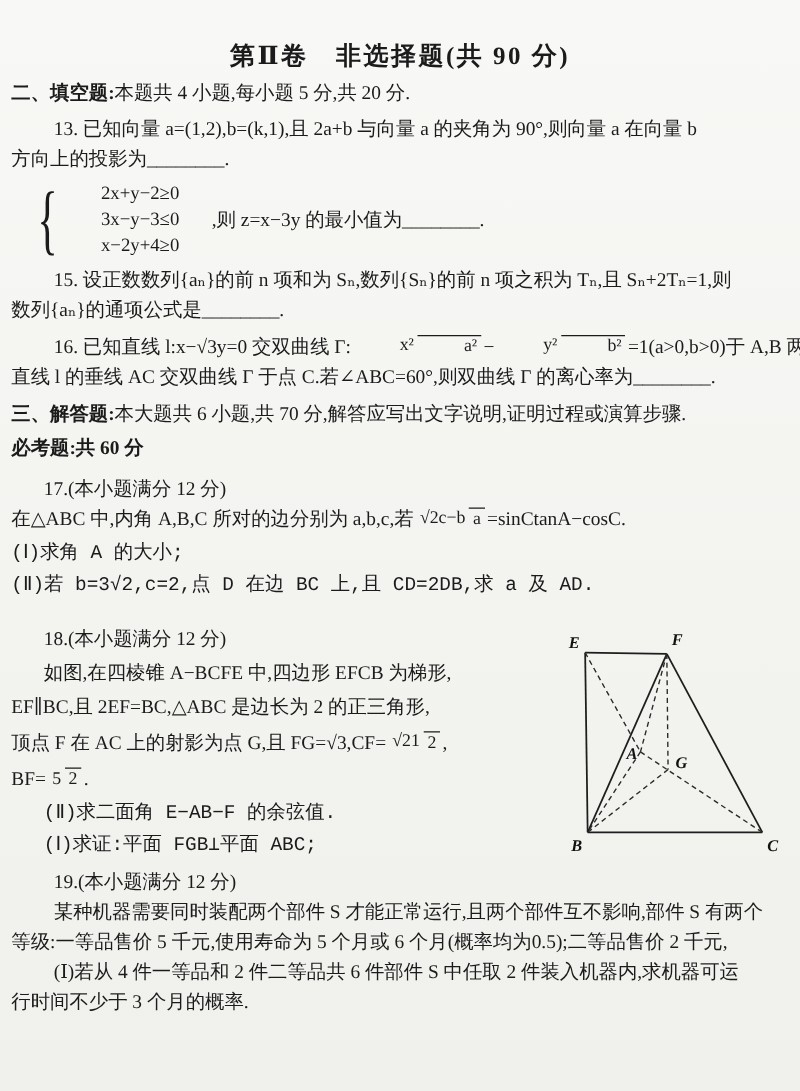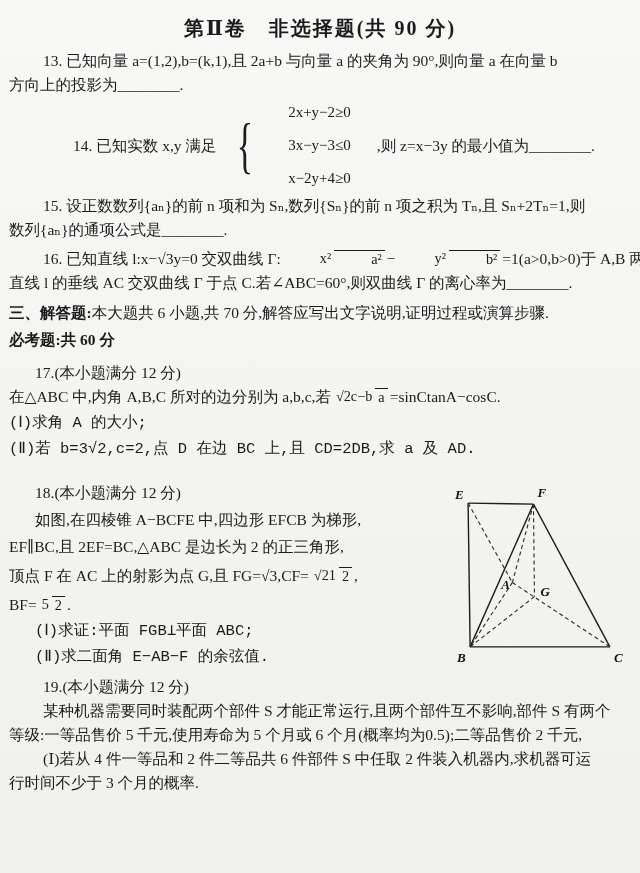--- a/index.html
+++ b/index.html
@@ -13,21 +13,21 @@
     font-size:15.5px;
     line-height:1.55;
     overflow:hidden;
     box-sizing:border-box;
     padding:0 9px;
   }
   .title{
     text-align:center;
     font-size:20px;
     font-weight:bold;
-    padding-top:13px;
+    padding-top:30px;
     margin-bottom:2px;
     letter-spacing:2px;
   }
   .line{white-space:nowrap;}
   .indent{text-indent:34px;}
   .indent-sm{text-indent:26px;}
   .bold{font-weight:bold;}
   .center-bold{text-align:left;font-weight:bold;margin:3px 0 4px 0;}
   .sec-head{margin-top:2px;}
   .blk{margin-top:5px;}
@@ -39,21 +39,21 @@
   }
   .frac .den{border-top:1.2px solid #1b1b1b;}
   .frac .num,.frac .den{padding:0 3px;text-align:center;}
   
   .sysrow{display:flex;align-items:center;margin:5px 0 5px 0;}
   .sys{display:inline-flex;align-items:center;}
   .sys .brace{
     font-size:62px;font-weight:400;line-height:0.9;
     transform:scaleX(0.55);margin:0 -4px 0 -6px;
   }
-  .sys .rows{display:flex;flex-direction:column;line-height:1.4;font-size:15px;gap:12px;}
+  .sys .rows{display:flex;flex-direction:column;line-height:1.4;font-size:15px;}
   
   .fig{
     float:right;width:178px;height:186px;
     margin:2px 2px 2px 8px;
   }
   .fig svg{width:100%;height:100%;}
   .fig .solid{stroke:#1d1d1d;stroke-width:1.4;fill:none;}
   .fig .dash{stroke:#2a2a2a;stroke-width:1.1;stroke-dasharray:4 3;fill:none;}
   .fig text{
     font-family:"Liberation Serif","DejaVu Serif",serif;
@@ -65,28 +65,30 @@
   .q-line{margin-top:2px;font-family:Liberation Mono, monospace;}
   .clear{clear:both;}
 </style>
 </head>
 <body>
 
 <div class="page">
 
   <div class="title">第Ⅱ卷　非选择题(共 90 分)</div>
 
+  <div class="line sec-head">
+    <span class="bold">二、填空题:</span><span>本题共 4 小题,每小题 5 分,共 20 分.</span>
+  </div>
 
   <div class="blk">
     <div class="line indent">13. 已知向量 a=(1,2),b=(k,1),且 2a+b 与向量 a 的夹角为 90°,则向量 a 在向量 b</div>
     <div class="line">方向上的投影为________.</div>
   </div>
 
   <div class="sysrow indent-sm">
-    <span style="margin-left:38px">14. 已知实数 x,y 满足</span>
     <span class="sys">
       <span class="brace">{</span>
       <span class="rows">
         <span>2x+y−2≥0</span>
         <span>3x−y−3≤0</span>
         <span>x−2y+4≥0</span>
       </span>
     </span>
     <span>,则 z=x−3y 的最小值为________.</span>
   </div>
@@ -159,22 +161,22 @@
           <span class="num">√21</span>
           <span class="den">2</span>
         </span><span>,</span>
     </div>
     <div class="line" style="margin-top:5px">
       <span>BF=</span><span class="frac">
           <span class="num">5</span>
           <span class="den">2</span>
         </span><span>.</span>
     </div>
+    <div class="line q-line indent-sm">(Ⅱ)求二面角 E−AB−F 的余弦值.</div>
     <div class="line q-line indent-sm">(Ⅰ)求证:平面 FGB⊥平面 ABC;</div>
-    <div class="line q-line indent-sm">(Ⅱ)求二面角 E−AB−F 的余弦值.</div>
     <div class="clear"></div>
   </div>
 
   <div class="sec19">
     <div class="line indent">19.(本小题满分 12 分)</div>
     <div class="line indent">某种机器需要同时装配两个部件 S 才能正常运行,且两个部件互不影响,部件 S 有两个</div>
     <div class="line">等级:一等品售价 5 千元,使用寿命为 5 个月或 6 个月(概率均为0.5);二等品售价 2 千元,</div>
     <div class="line indent">(Ⅰ)若从 4 件一等品和 2 件二等品共 6 件部件 S 中任取 2 件装入机器内,求机器可运</div>
     <div class="line">行时间不少于 3 个月的概率.</div>
   </div>

